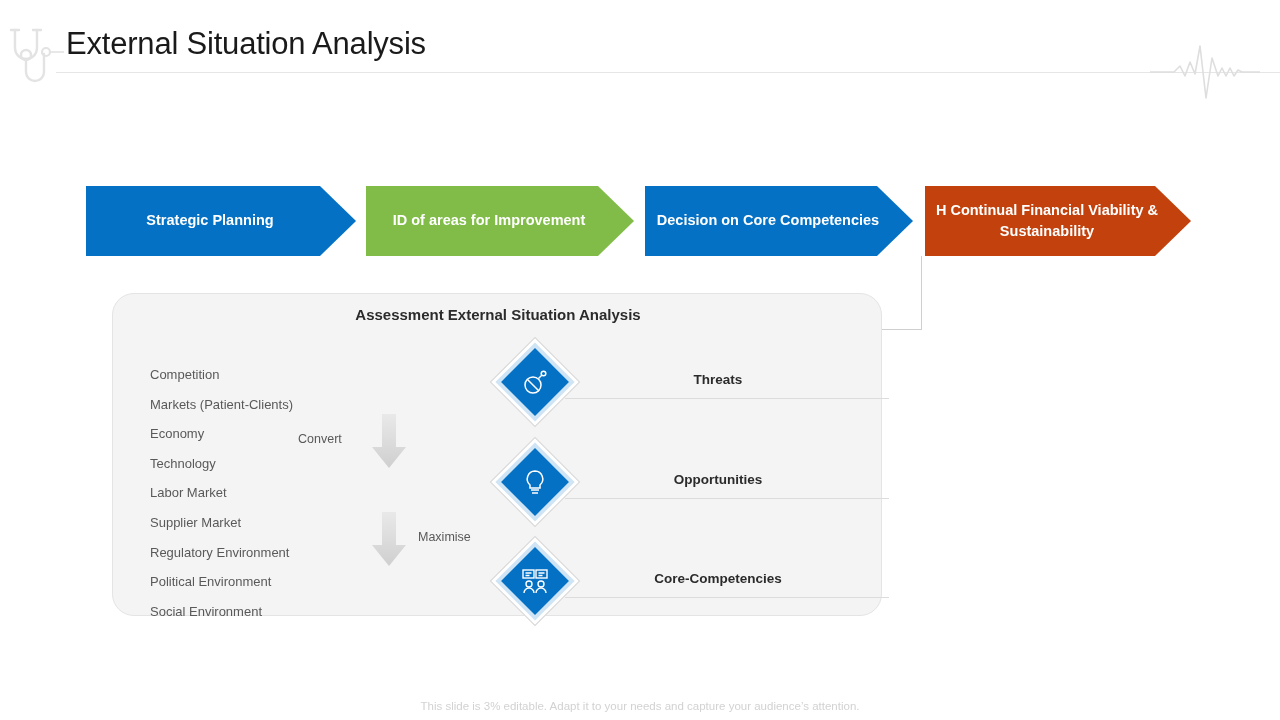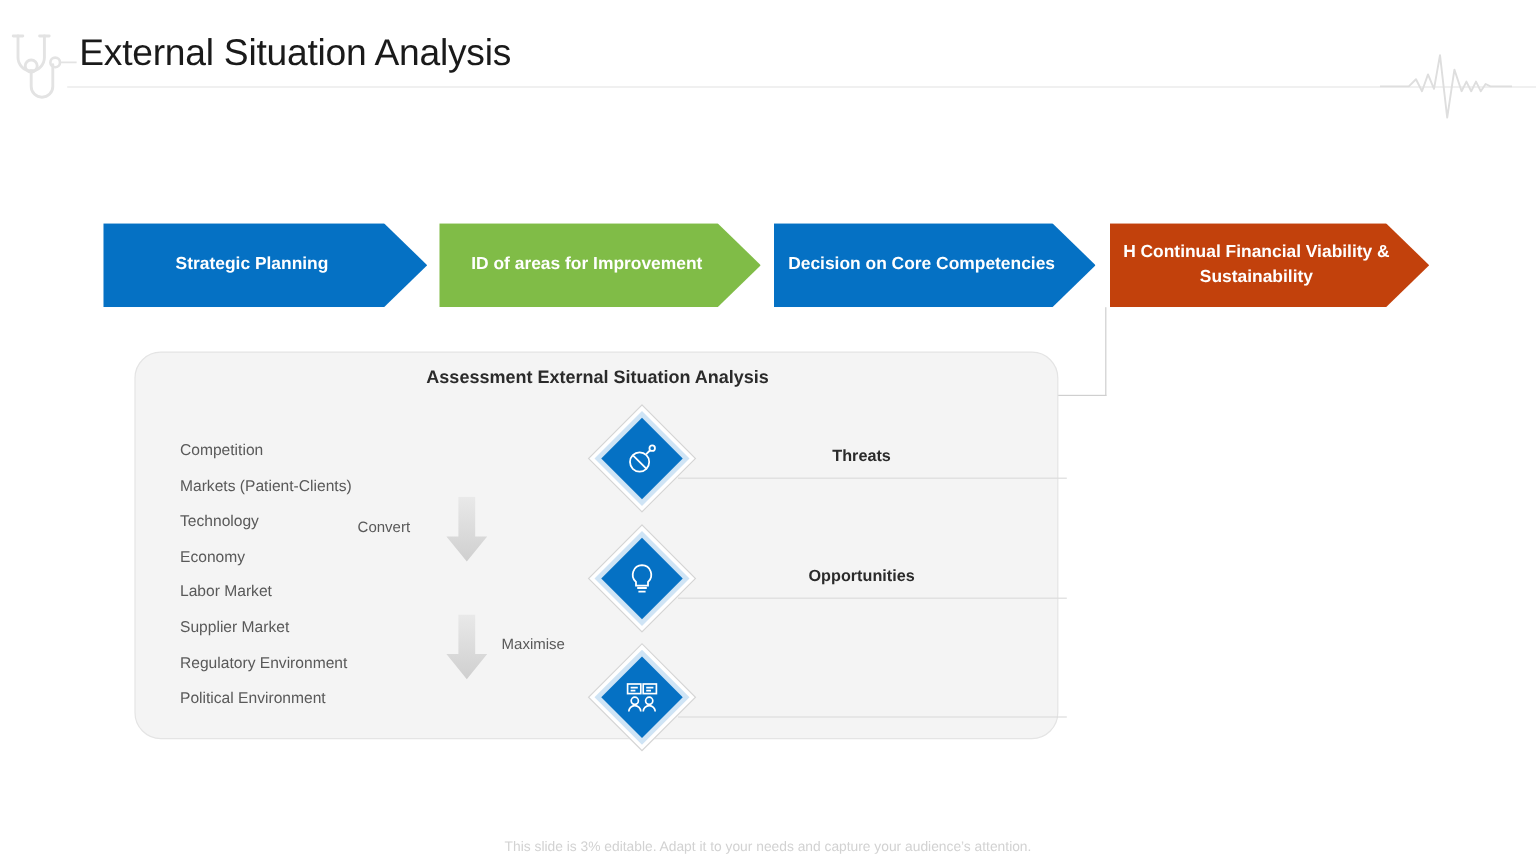--- a/index.html
+++ b/index.html
@@ -260,26 +260,27 @@
   <div class="h-seg"></div>
 </div>
 
 <div id="content-panel">
 
   <div id="panel-title">Assessment External Situation Analysis</div>
 
   <div id="factor-list">
     <div class="factor-item">Competition</div>
     <div class="factor-item">Markets (Patient-Clients)</div>
+    <div class="factor-item">Economy</div>
     <div class="factor-item">Technology</div>
-    <div class="factor-item">Economy</div>
     <div class="factor-item">Labor Market</div>
     <div class="factor-item">Supplier Market</div>
     <div class="factor-item">Regulatory Environment</div>
     <div class="factor-item">Political Environment</div>
+    <div class="factor-item">Social Environment</div>
   </div>
 
   <div class="flow-row" id="flow-row-0">
     <div class="diamond-wrap">
       <div class="diamond-outer"></div>
       <div class="diamond-mid"></div>
       <div class="diamond-inner"></div>
       <span class="diamond-glyph">
         <svg viewBox="0 0 28 28" width="28" height="28">
           <g fill="none" stroke="#ffffff" stroke-width="1.5">
@@ -357,17 +358,18 @@
             <path d="M4.5 6 L10.5 6 M4.5 8.5 L8.5 8.5"></path>
             <path d="M17.5 6 L23.5 6 M17.5 8.5 L21.5 8.5"></path>
             <circle cx="8" cy="17" r="3"></circle>
             <path d="M3 26 a5 5 0 0 1 10 0"></path>
             <circle cx="20" cy="17" r="3"></circle>
             <path d="M15 26 a5 5 0 0 1 10 0"></path>
           </g>
         </svg>
       </span>
     </div>
+    <div class="flow-label">Core-Competencies</div>
     <div class="flow-underline"></div>
   </div>
 </div>
 
 <div id="footer-note">This slide is 3% editable. Adapt it to your needs and capture your audience’s attention.</div>
 
 </body></html>

